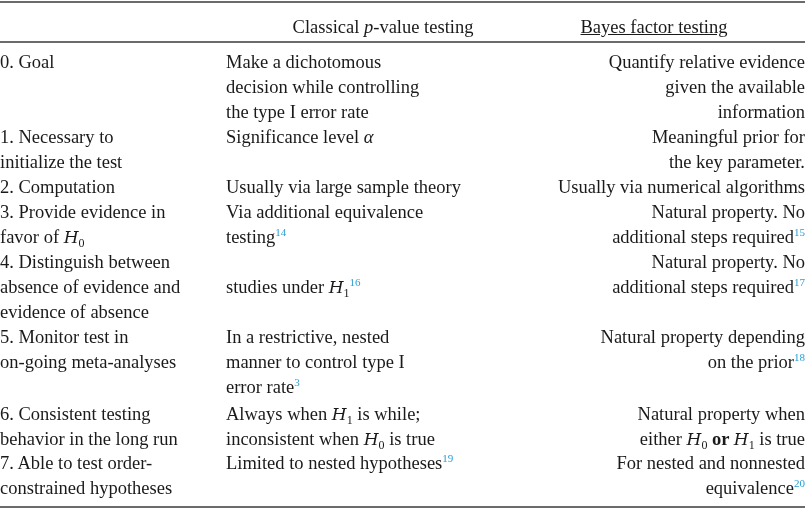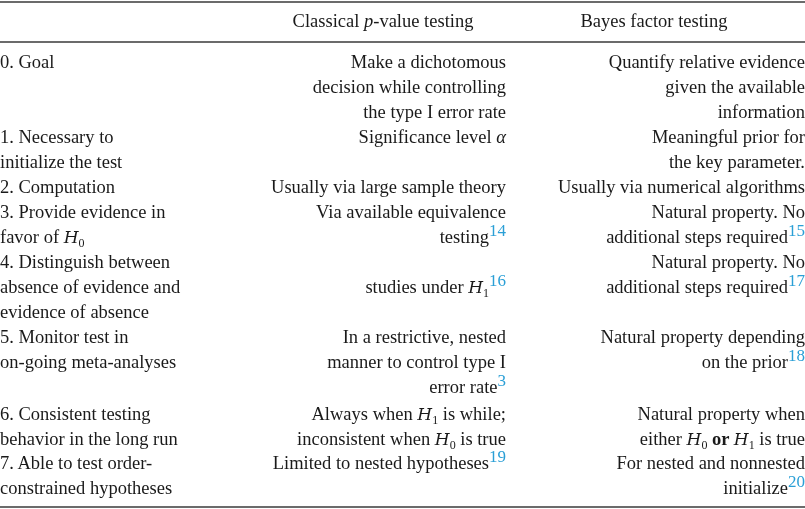--- a/index.html
+++ b/index.html
@@ -5,29 +5,29 @@
     html, body { margin: 0; padding: 0; background: #ffffff; }
     body {
       width: 805px; height: 509px; overflow: hidden; position: relative;
       font-family: "Liberation Serif", "DejaVu Serif", serif;
       color: #1a1a1a; font-size: 18.5px;
     }
     .rule { position: absolute; left: 0; width: 805px; height: 1.5px; background: #6b6b6b; }
     .rule.top { top: 1px; }
     .rule.mid { top: 41px; }
     .rule.bot { top: 506px; }
-    .hdr { position: absolute; top: 10px; line-height: 22px; white-space: nowrap; }
+    .hdr { position: absolute; top: 16px; line-height: 22px; white-space: nowrap; }
     .hdr.c1 { left: 258px; width: 250px; text-align: center; }
-    .hdr.c2 { left: 514px; width: 280px; text-align: center; }
+    .hdr.c2 { left: 514px; width: 280px; text-align: center; text-decoration: underline; }
     .row { position: absolute; left: 0; width: 805px; }
     .cell { position: absolute; top: 0; line-height: 25px; white-space: pre-line; }
     .cell.c0 { left: 0; width: 250px; text-align: left; }
-    .cell.c1 { left: 216px; width: 290px; text-align: right; }
+    .cell.c1 { left: 226px; width: 290px; text-align: left; }
     .cell.c2 { left: 510px; width: 295px; text-align: right; }
-    .ref { color: #2a9fd6; font-size: 17px; vertical-align: 7px; line-height: 0; }
+    .ref { color: #2a9fd6; font-size: 11px; vertical-align: 7px; line-height: 0; }
     i { font-style: italic; }
     .calH { font-style: italic; font-family: "DejaVu Serif", serif; font-size: 17px; }
     .sub { font-size: 12px; vertical-align: -4px; line-height: 0; }
   </style>
 </head>
 <body>
 
 <div>
   <div class="rule top"></div>
 
@@ -55,21 +55,21 @@
   </div>
 
   <div class="row" style="top:175px;">
     <div class="cell c0">2. Computation</div>
     <div class="cell c1">Usually via large sample theory</div>
     <div class="cell c2">Usually via numerical algorithms</div>
   </div>
 
   <div class="row" style="top:200px;">
     <div class="cell c0"><span>3. Provide evidence in</span><br><span>favor of </span><span class="calH">H</span><span class="sub">0</span></div>
-    <div class="cell c1"><span>Via available equivalence</span><br><span>testing</span><span class="ref">14</span></div>
+    <div class="cell c1"><span>Via additional equivalence</span><br><span>testing</span><span class="ref">14</span></div>
     <div class="cell c2"><span>Natural property. No</span><br><span>additional steps required</span><span class="ref">15</span></div>
   </div>
 
   <div class="row" style="top:250px;">
     <div class="cell c0">4. Distinguish between
 absence of evidence and
 evidence of absence</div>
     <div class="cell c1"><br><span>studies under </span><span class="calH">H</span><span class="sub">1</span><span class="ref">16</span></div>
     <div class="cell c2"><span>Natural property. No</span><br><span>additional steps required</span><span class="ref">17</span></div>
   </div>
@@ -85,17 +85,17 @@
     <div class="cell c0">6. Consistent testing
 behavior in the long run</div>
     <div class="cell c1"><span>Always when </span><span class="calH">H</span><span class="sub">1</span><span style="white-space:pre;"> is while;</span><br><span style="white-space:pre;margin-top:20px;">inconsistent when </span><span class="calH">H</span><span class="sub">0</span><span style="white-space:pre;"> is true</span></div>
     <div class="cell c2"><span>Natural property when</span><br><span style="white-space:pre;">either </span><span class="calH">H</span><span class="sub">0</span><span style="white-space:pre;font-weight:bold;"> or </span><span class="calH">H</span><span class="sub">1</span><span style="white-space:pre;"> is true</span></div>
   </div>
 
   <div class="row" style="top:451px;">
     <div class="cell c0">7. Able to test order-
 constrained hypotheses</div>
     <div class="cell c1"><span>Limited to nested hypotheses</span><span class="ref">19</span></div>
-    <div class="cell c2"><span>For nested and nonnested</span><br><span>initialize</span><span class="ref">20</span></div>
+    <div class="cell c2"><span>For nested and nonnested</span><br><span>equivalence</span><span class="ref">20</span></div>
   </div>
 
   <div class="rule bot"></div>
 </div>
 
 </body></html>

